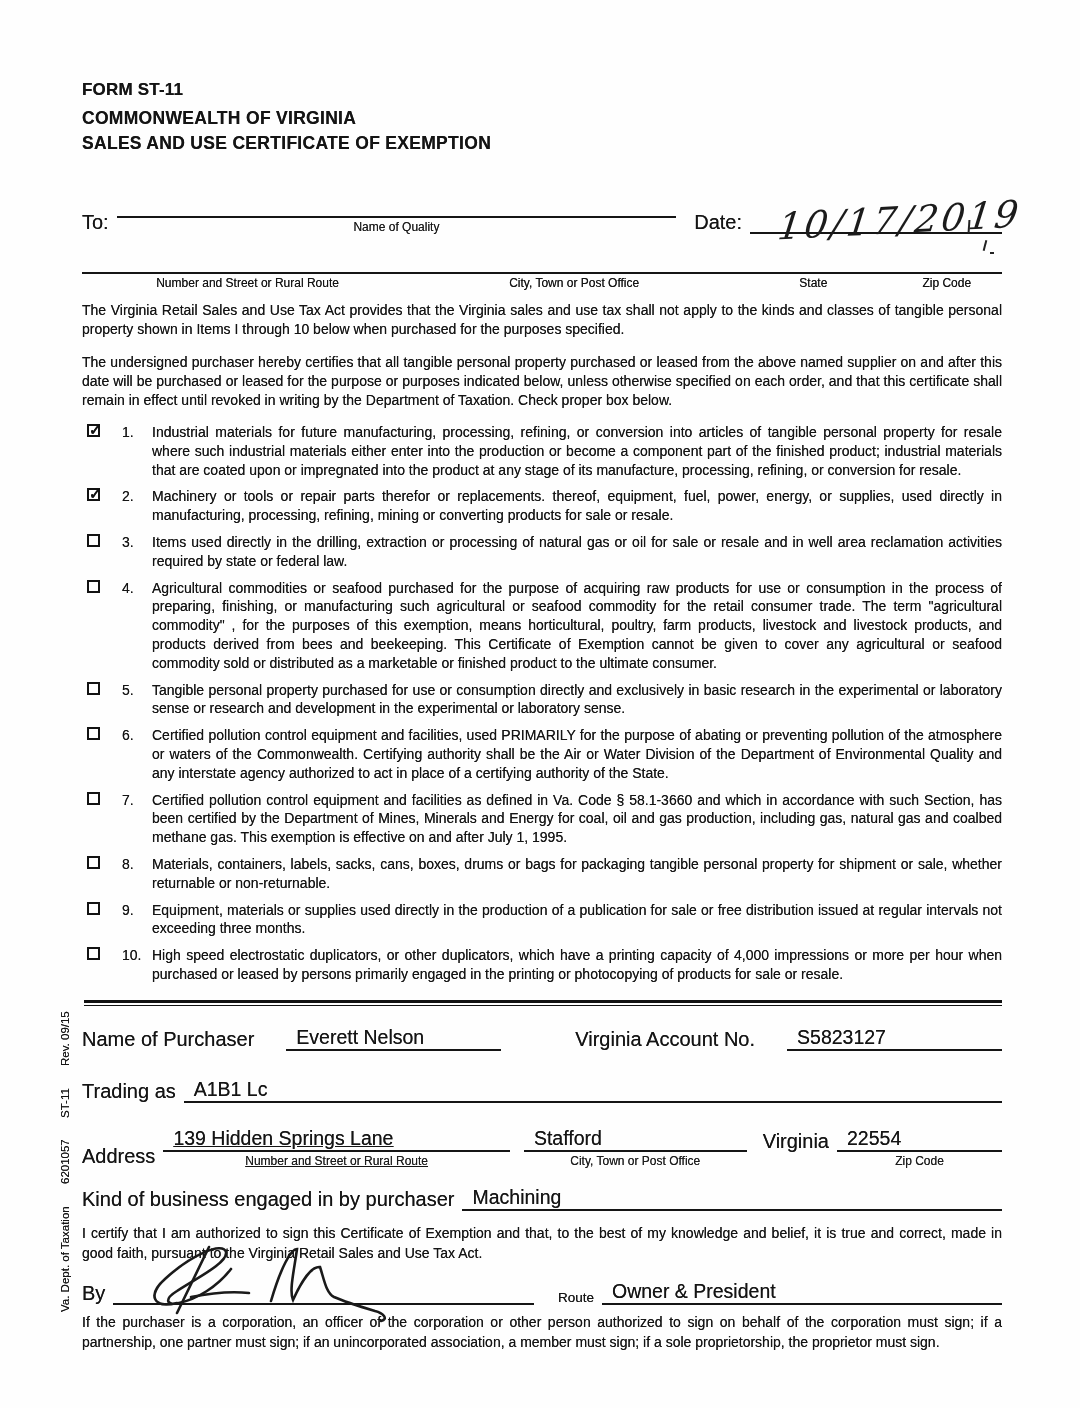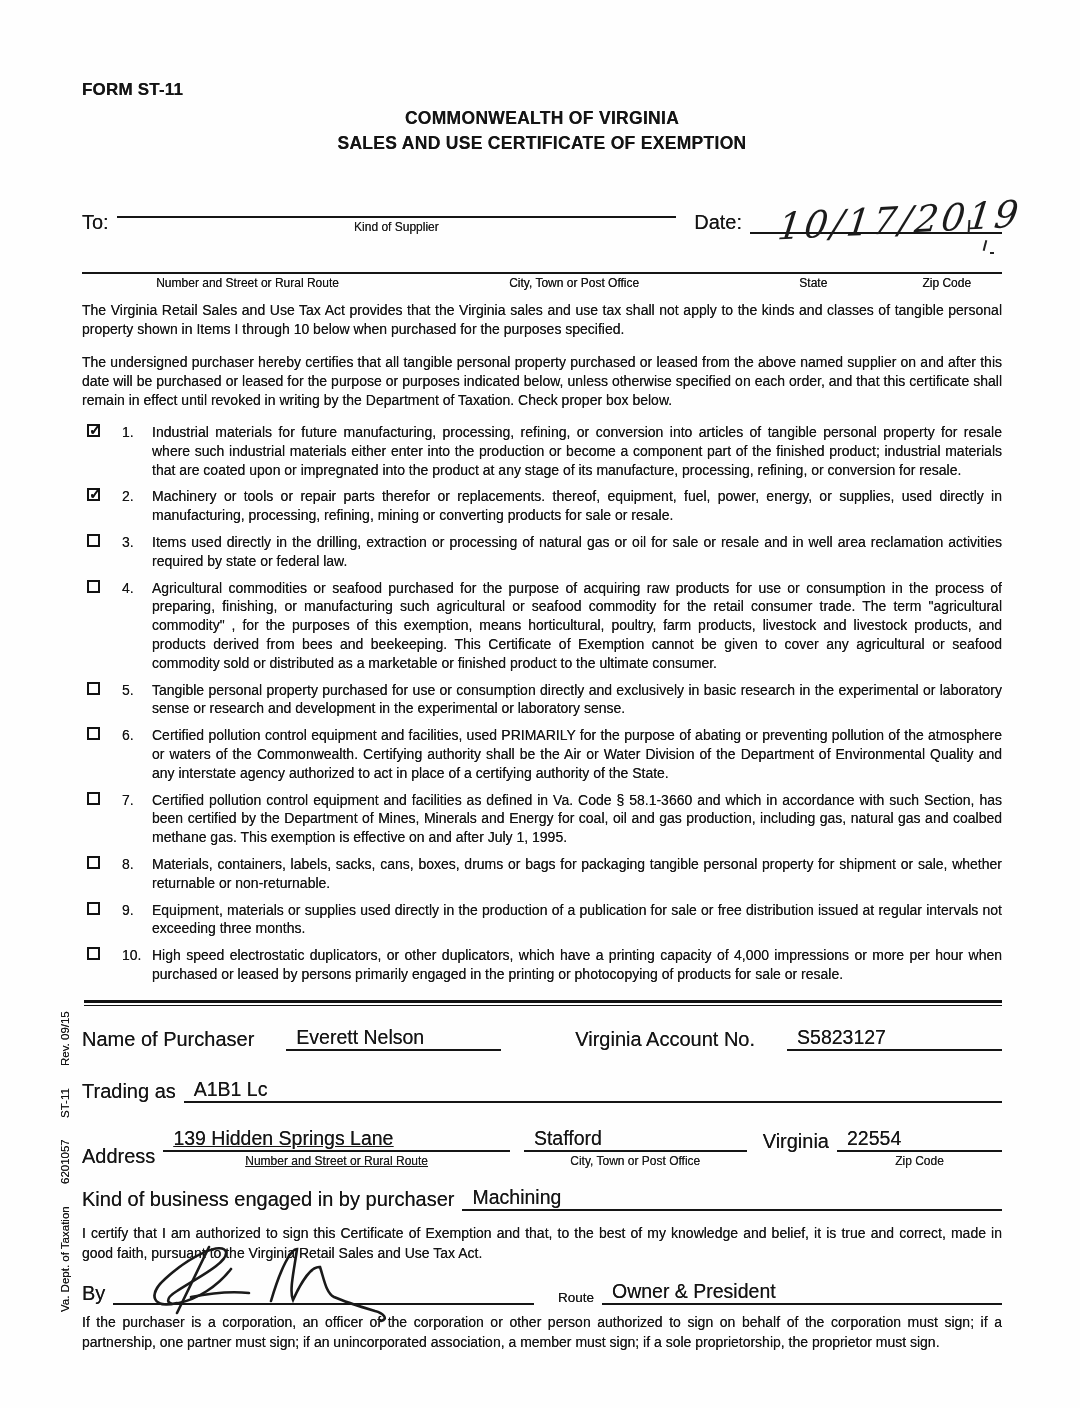--- a/index.html
+++ b/index.html
@@ -8,21 +8,21 @@
     font-family:"Liberation Sans", sans-serif;
     color:#141414; background:#ffffff;
   }
   .page {
     position:relative; width:1080px; height:1408px;
     background:#fefefe; overflow:hidden;
     padding:80px 78px 0 82px;
     text-shadow:0 0 .45px rgba(10,10,10,.75);
   }
   .form-number { font-size:17px; font-weight:bold; letter-spacing:.2px; }
-  .titles { text-align:center; margin-top:6px; line-height:25px; }
+  .titles { margin-top:6px; line-height:25px; }
   .titles div { font-size:17.5px; font-weight:bold; letter-spacing:.3px; }
 
   
   .fillrow { display:flex; align-items:flex-end; }
   .lbl { font-size:20px; white-space:nowrap; padding-right:8px; }
   .fill { flex:1; position:relative; }
   .fill-line { border-bottom:2px solid #151515; min-height:22px; display:flex; align-items:flex-end; padding:0 4px 1px 10px; }
   .fill-value { font-size:19.5px; line-height:22px; white-space:nowrap; }
   .sub { font-size:12px; text-align:center; padding-top:2px; color:#1c1c1c; }
 
@@ -92,21 +92,21 @@
     <div>COMMONWEALTH OF VIRGINIA</div>
     <div>SALES AND USE CERTIFICATE OF EXEMPTION</div>
   </div>
 
   <div class="fillrow to-date">
     <span class="lbl">To:</span>
     <div class="fill">
       <div class="fill-line">
           <span class="fill-value"></span>
         </div>
-      <div class="sub">Kind of Supplier</div>
+      <div class="sub">Name of Quality</div>
     </div>
     <span class="lbl" style="padding-left:18px;">Date:</span>
     <div class="fill date-fill" style="min-width:252px;">
       <div class="fill-line" style="min-height:24px;"></div>
       <span class="handwriting">10/17/2019</span>
     </div>
   </div>
 
   <div class="addr-line"></div>
   <div class="addr-sublabels">

